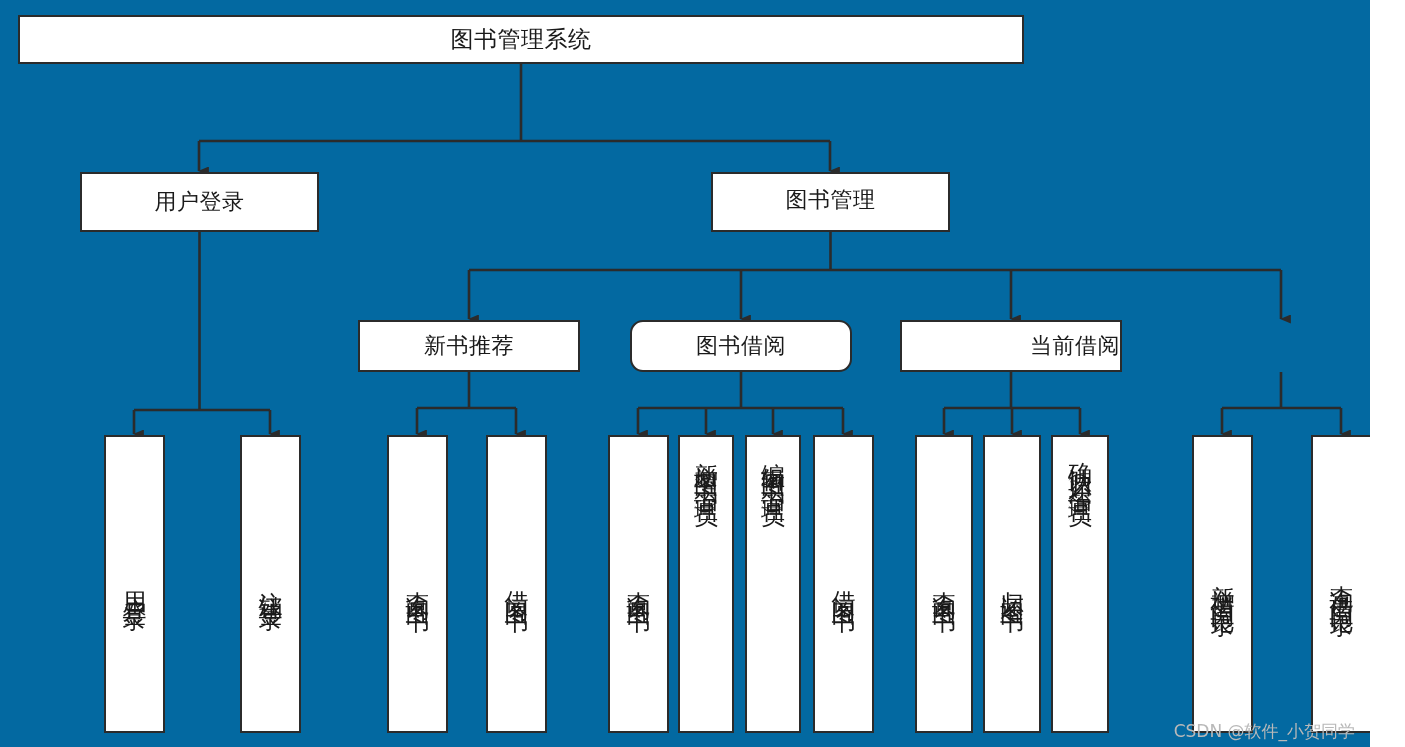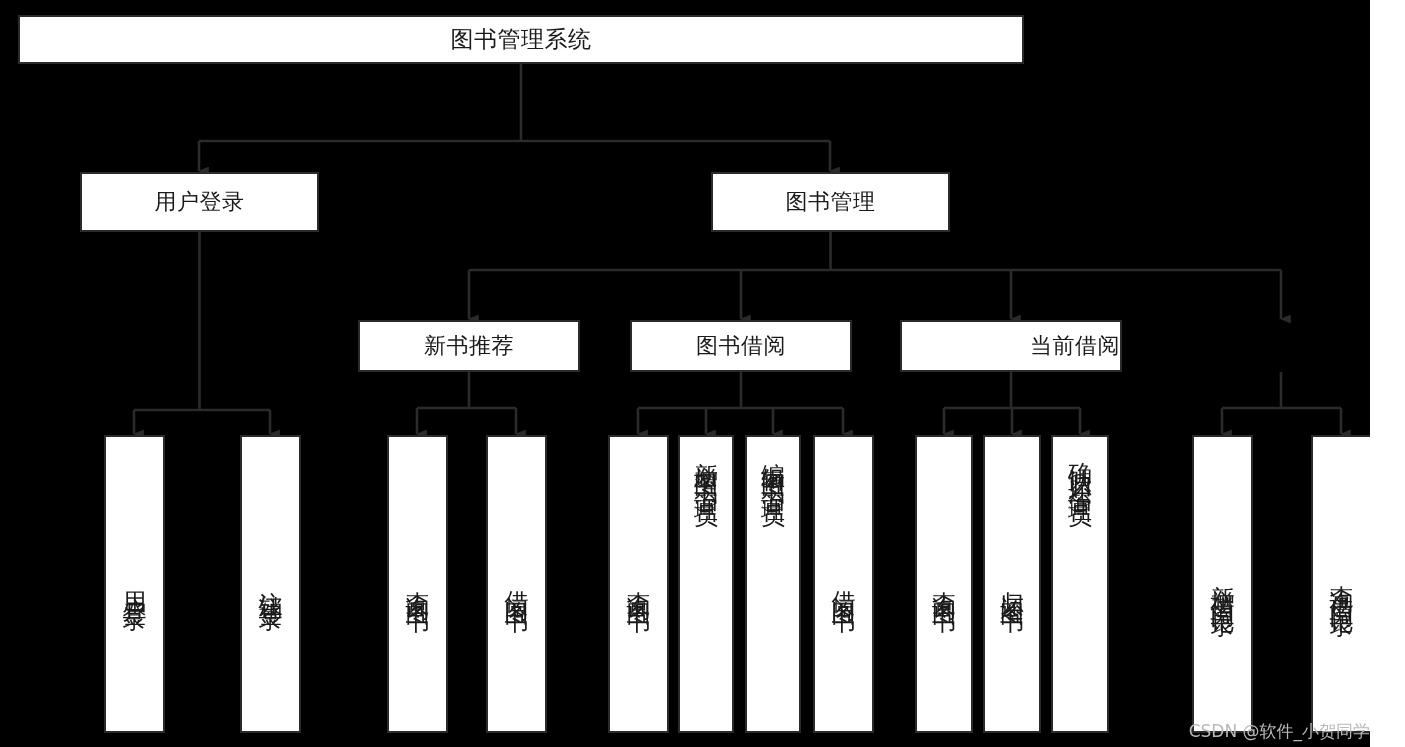--- a/index.html
+++ b/index.html
@@ -8,21 +8,21 @@
     padding: 0;
     background: #ffffff;
   }
   body {
     font-family: "DejaVu Sans", "Liberation Sans", sans-serif;
   }
   #diagram {
     position: relative;
     width: 1370px;
     height: 747px;
-    background: #000000;
+    background: #0369a1;
     overflow: hidden;
   }
   #edges {
     position: absolute;
     left: 0;
     top: 0;
     width: 1405px;
     height: 747px;
     pointer-events: none;
   }
@@ -65,21 +65,21 @@
     letter-spacing: 6px;
     white-space: nowrap;
   }
   
   .node.v.vcenter {
     align-items: center;
     padding-top: 0;
   }
   #watermark {
     position: absolute;
-    right: 0;
+    right: 15px;
     bottom: 4px;
     font-size: 17px;
     color: #b9b9b9;
     white-space: nowrap;
     z-index: 5;
     font-family: "DejaVu Sans", "Liberation Sans", sans-serif;
   }
 </style>
 </head>
 <body>
@@ -129,28 +129,28 @@
       </g>
   </svg>
 
   <div class="node h root" style="left: 18px; top: 15px; width: 1006px; height: 49px;">
     <span class="node-label">图书管理系统</span>
   </div>
 
   <div class="node h" style="left: 80px; top: 172px; width: 239px; height: 60px;">
     <span class="node-label">用户登录</span>
   </div>
-  <div class="node h" style="left: 711px; top: 172px; width: 239px; height: 60px;">
+  <div class="node h" style="left: 711px; top: 172px; width: 239px; height: 60px; font-family: Liberation Mono, monospace;">
     <span class="node-label">图书管理</span>
   </div>
 
   <div class="node h" style="left: 358px; top: 320px; width: 222px; height: 52px;">
     <span class="node-label">新书推荐</span>
   </div>
-  <div class="node h" style="left: 630px; top: 320px; width: 222px; height: 52px;">
+  <div class="node h" style="left: 630px; top: 320px; width: 222px; height: 52px; border-radius: 13px;">
     <span class="node-label">图书借阅</span>
   </div>
   <div class="node h" style="left: 900px; top: 320px; width: 222px; height: 52px; justify-content: flex-end;">
     <span class="node-label">当前借阅</span>
   </div>
 
   <div class="node v vcenter" style="left: 104px; top: 435px; width: 61px; height: 298px;">
     <span class="node-label">用户登录</span>
   </div>
   <div class="node v vcenter" style="left: 240px; top: 435px; width: 61px; height: 298px;">

